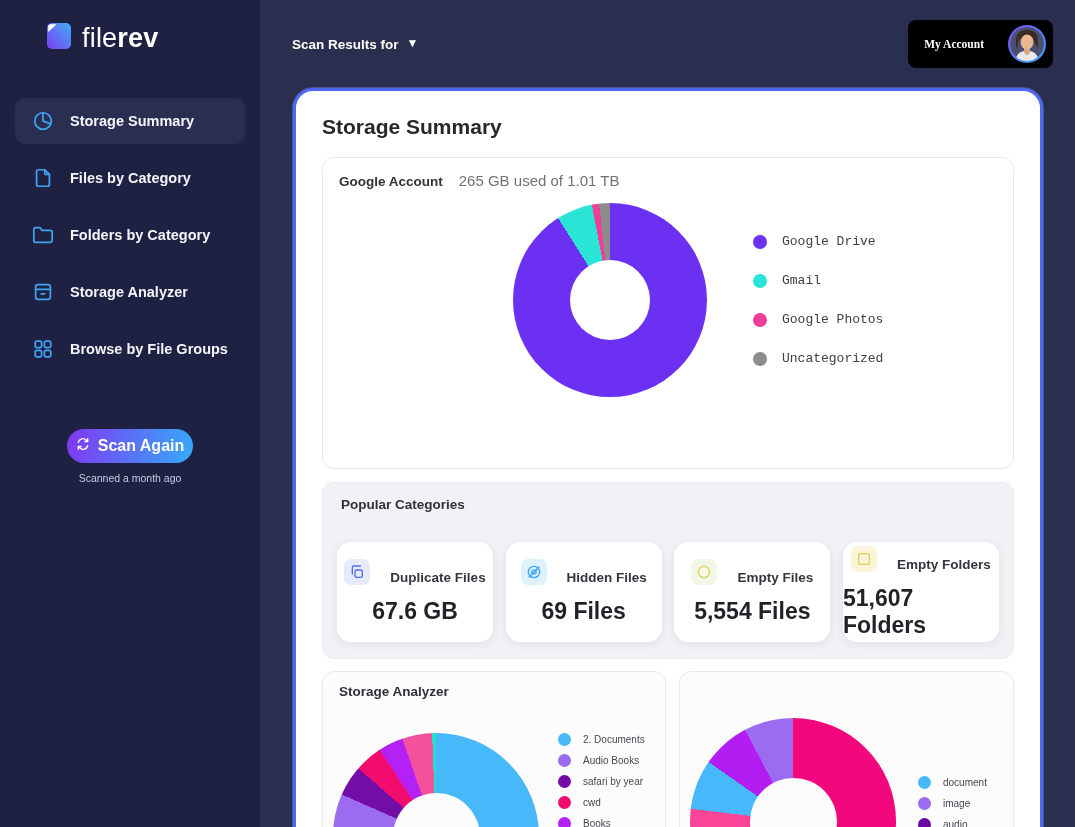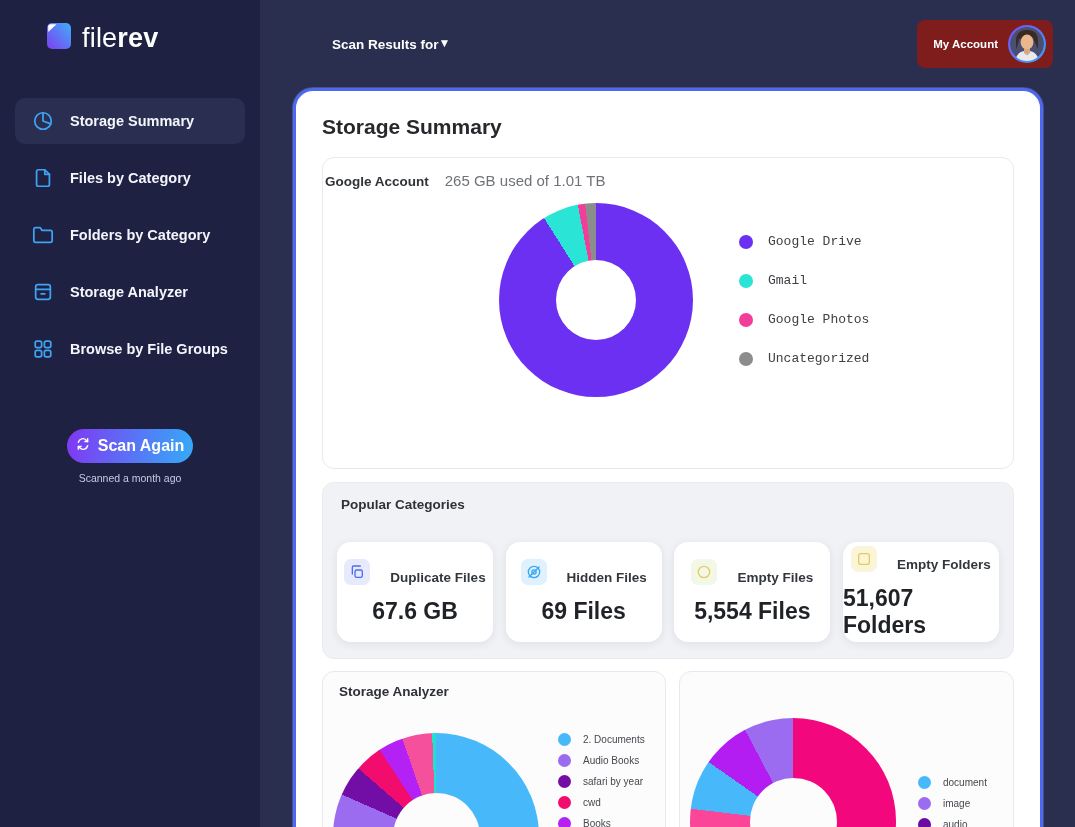--- a/index.html
+++ b/index.html
@@ -19,33 +19,33 @@
   .scan-wrap { margin-top:46px; text-align:center; }
   .scan-btn { width:126px; height:34px; border:none; border-radius:17px; cursor:pointer;
               background:linear-gradient(100deg,#7d3df3 5%,#38a5f8 95%);
               color:#fff; font-family:inherit; font-size:16px; font-weight:700;
               display:inline-flex; align-items:center; justify-content:center; gap:8px; }
   .scan-caption { margin-top:9px; font-size:10.5px; color:#c7cbe2; }
 
   
   .main { flex:1; display:flex; flex-direction:column; min-width:0; }
   .topbar { height:88px; min-height:88px; display:flex; align-items:center; justify-content:space-between; padding:0 22px 0 32px; }
-  .scanfor { color:#fff; font-size:13.5px; font-weight:600; display:flex; align-items:flex-start; cursor:pointer;margin-left:40px; }
+  .scanfor { color:#fff; font-size:13.5px; font-weight:600; display:flex; align-items:flex-start; gap:8px; cursor:pointer; }
   .chev { font-size:12px; line-height:1; }
-  .account { background:#7f1d1d; border-radius:8px; height:48px; display:flex; align-items:center; gap:10px; padding:0 7px 0 16px; cursor:pointer; }
+  .account { background:#000000; border-radius:8px; height:48px; display:flex; align-items:center; gap:24px; padding:0 7px 0 16px; cursor:pointer;font-family:Liberation Serif, serif; }
   .account-label { color:#fff; font-size:11.5px; font-weight:700; }
   .avatar-ring { width:38px; height:38px; border-radius:50%; padding:2px; background:linear-gradient(135deg,#7b4df2,#37a6f8); }
   .avatar { width:34px; height:34px; border-radius:50%; overflow:hidden; display:block; }
 
   .main-card { margin:0 32px 0 33px; background:#fff; border:3px solid #4e68f1; border-radius:20px;
                box-shadow:0 0 0 1px rgba(130,150,255,.35); padding:20px 26px 26px; min-height:880px; }
   .page-title { font-size:21px; font-weight:800; color:#26282c; margin:4px 0 18px 0; }
 
   .panel { border:1px solid #e7e9ed; border-radius:12px; background:#fff; }
-  .google-card { padding:14px 2px; height:312px; }
+  .google-card { padding:14px 16px; height:312px; }
   .gc-head { display:flex; align-items:baseline; gap:16px; }
   .gc-title { font-size:13.5px; font-weight:800; color:#2f3237; }
   .gc-usage { font-size:15px; color:#6f7378; }
   .gc-chart { display:flex; align-items:center; margin-top:14px; padding-left:174px; }
 
   .donut { position:relative; border-radius:50%; }
   .hole { position:absolute; inset:0; margin:auto; border-radius:50%; background:#fff; }
   .donut-lg { width:194px; height:194px; }
   .donut-lg .hole { width:80px; height:80px; }
   .donut-sm { width:206px; height:206px; margin:34px 0 0 -6px; }

